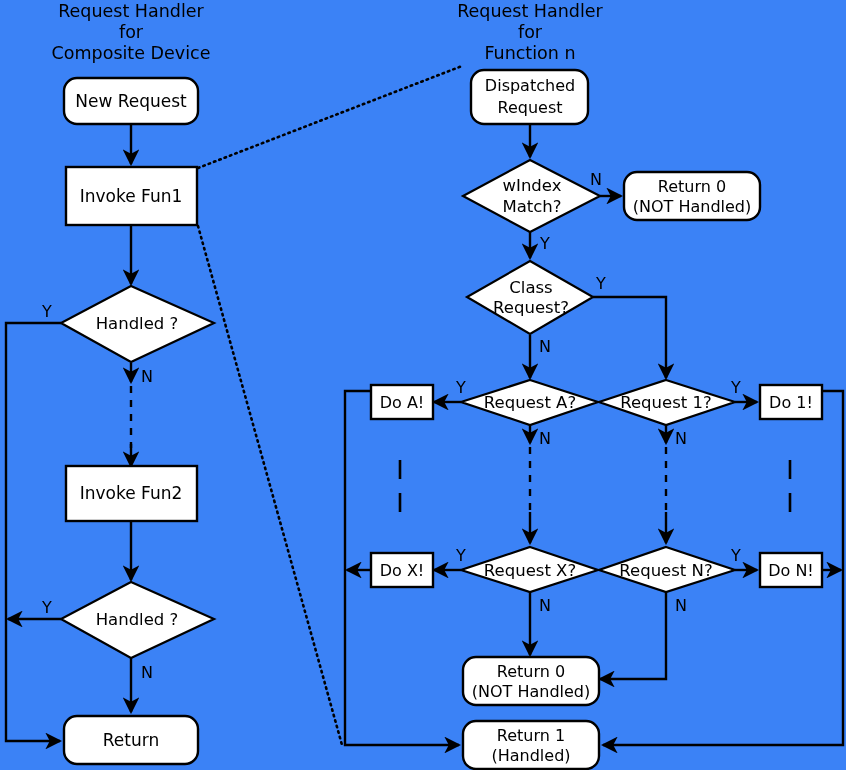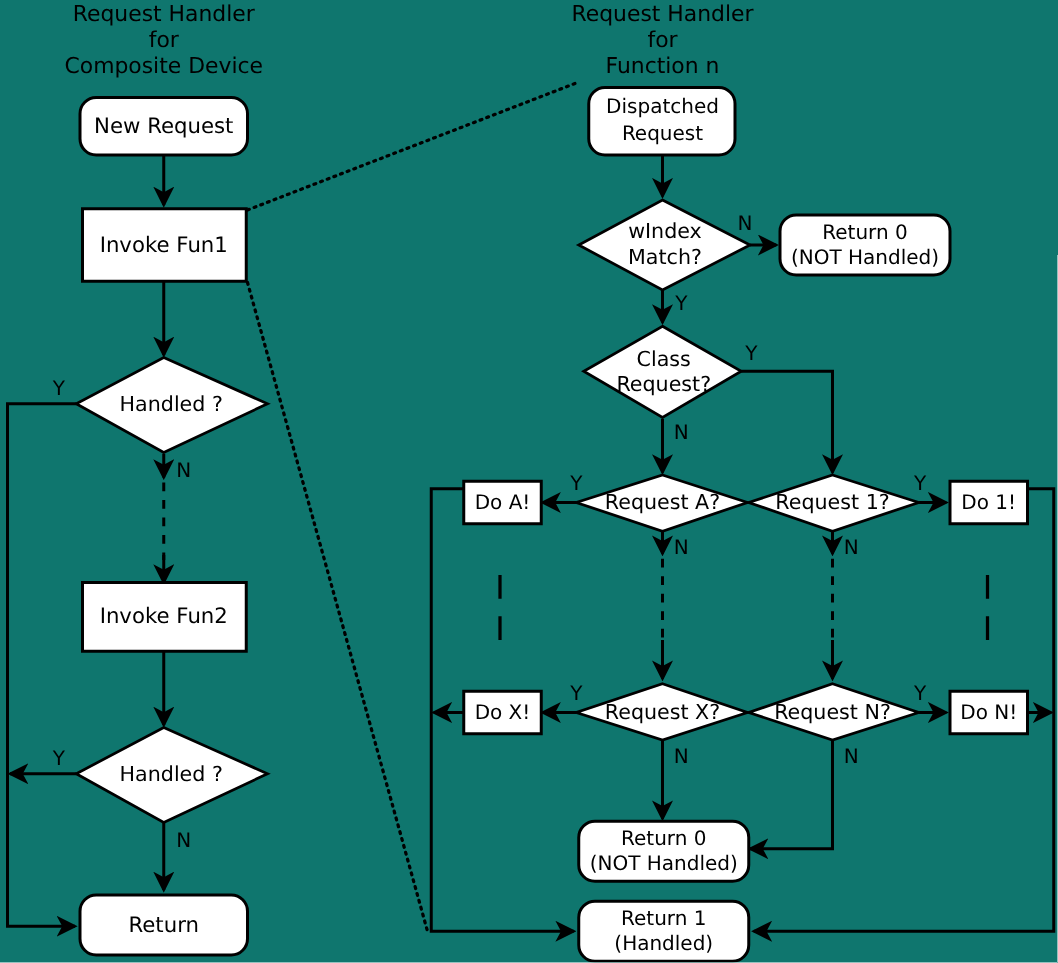--- a/index.html
+++ b/index.html
@@ -4,21 +4,21 @@
 <style>
   html, body {
     margin: 0;
     padding: 0;
     background: #ffffff;
   }
   #page {
     position: relative;
     width: 846px;
     height: 770px;
-    background: #0f766e;
+    background: #3b82f6;
     font-family: "DejaVu Sans", sans-serif;
     overflow: hidden;
   }
   svg#flow {
     position: absolute;
     top: 0;
     left: 0;
     width: 846px;
     height: 770px;
   }

